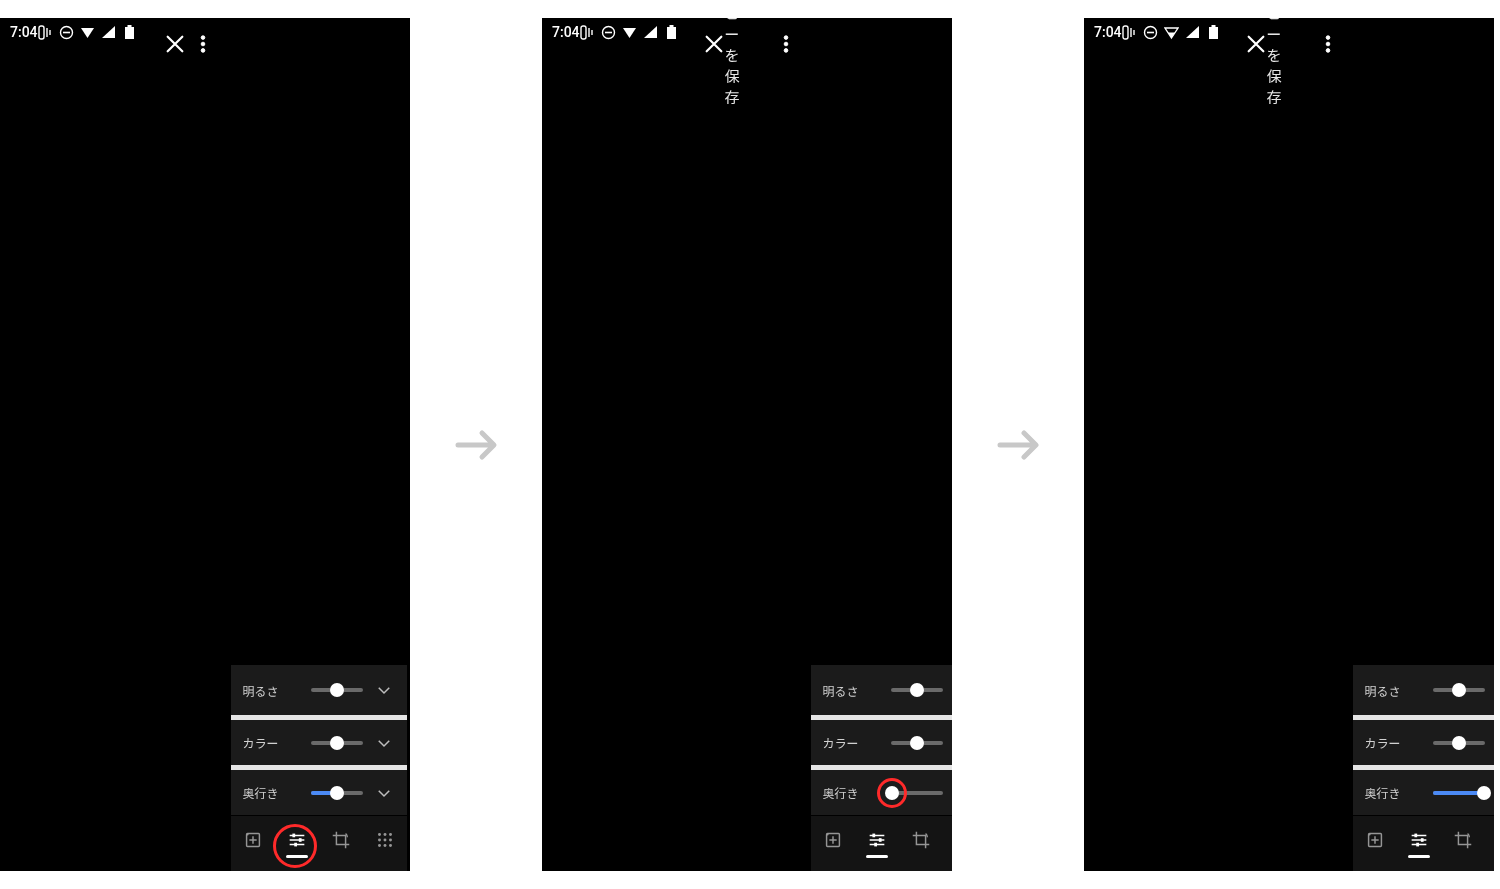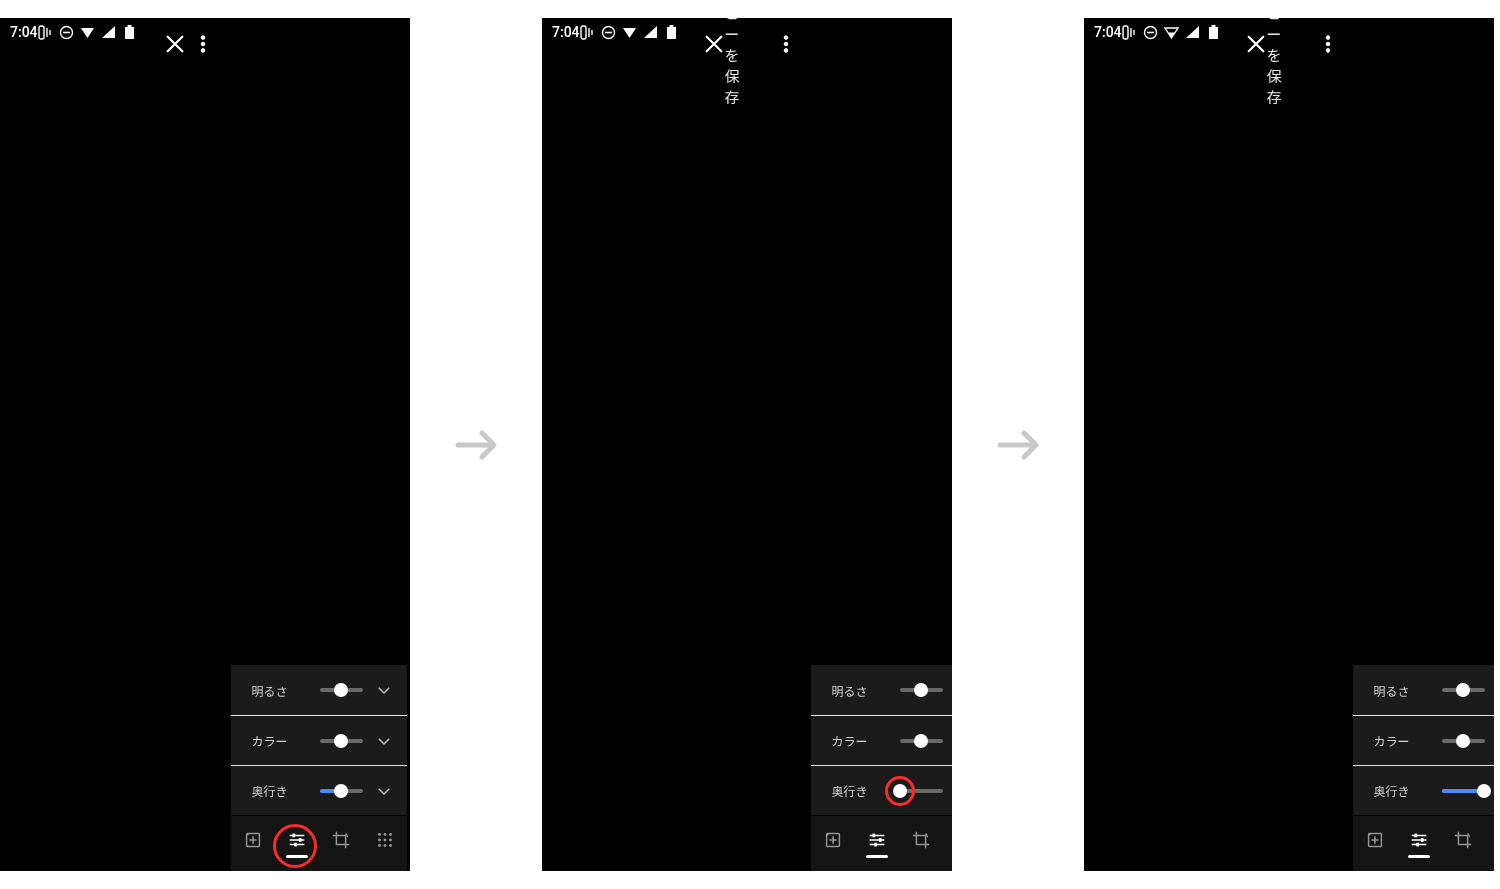--- a/index.html
+++ b/index.html
@@ -68,24 +68,24 @@
   
   .editor-panel {
     background:#1b1b1b;
     margin-top:auto;
   }
   .slider-row {
     height: 50px;
     display:flex; align-items:center;
     padding: 0 12px;
     gap: 10px;
-    border-top: 1px solid #e5e5e5;
+    border-top: 5px solid #e5e5e5;
   }
   .slider-row:first-child { border-top: none; }
-  .slider-label { width: 58px; font-size:12px; color:#d0d0d0;margin-left:9px; }
+  .slider-label { width: 58px; font-size:12px; color:#d0d0d0; }
   .slider-track {
     flex:1; position:relative; height: 4px; border-radius:2px;
     background:#6a6a6a;
   }
   .slider-fill {
     position:absolute; left:0; top:0; height:100%; border-radius:2px;
     background:#4b8af5;
   }
   .slider-thumb {
     position:absolute; top:50%; width:14px; height:14px; border-radius:50%;

